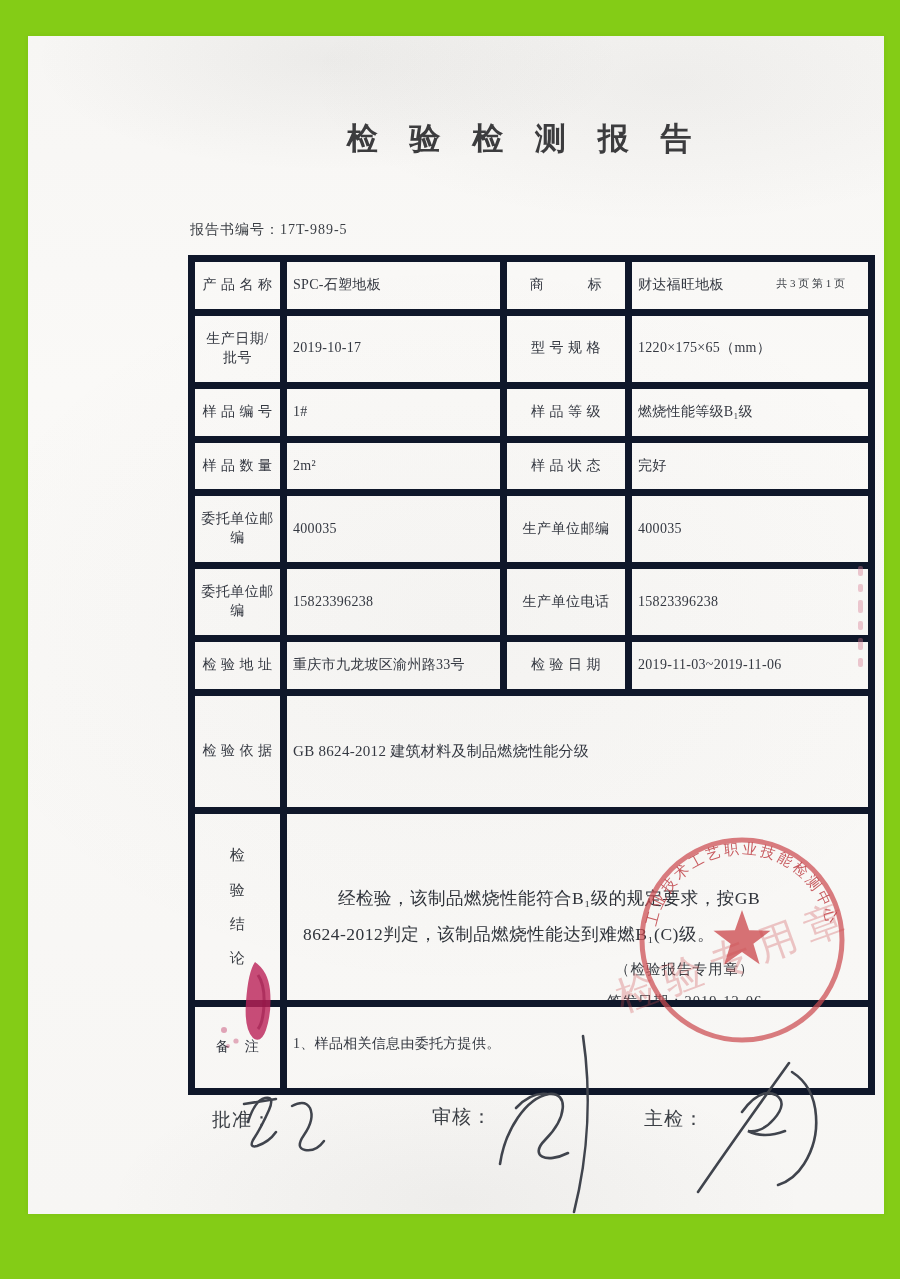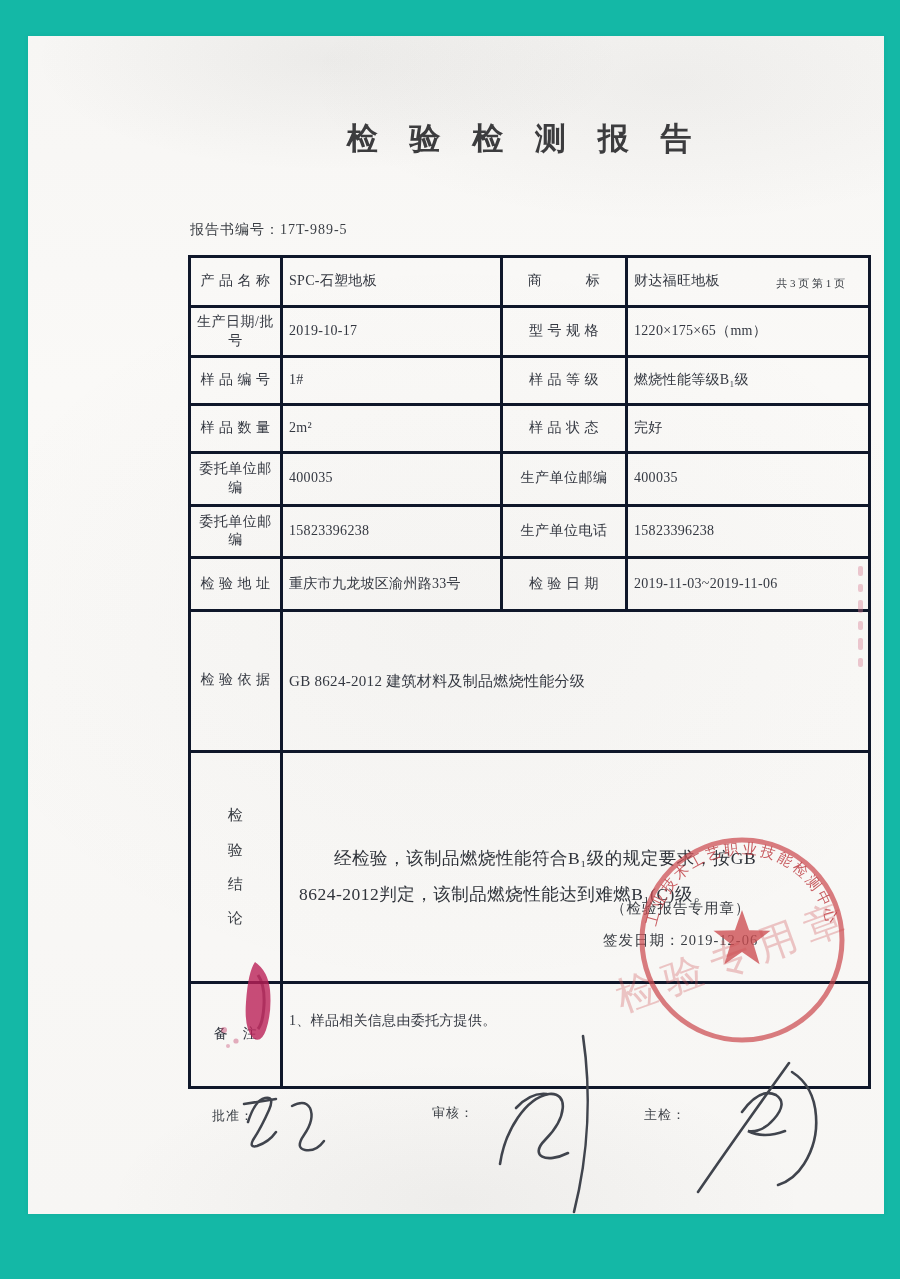--- a/index.html
+++ b/index.html
@@ -1,49 +1,49 @@
 <!DOCTYPE html>
 <html><head>
 <meta charset="utf-8">
 <style>
   html,body{margin:0;padding:0;background:#ffffff;}
-  .canvas{position:relative;width:900px;height:1279px;background:#14b8a6;overflow:hidden;
+  .canvas{position:relative;width:900px;height:1279px;background:#84cc16;overflow:hidden;
           font-family:"Liberation Serif","DejaVu Serif",serif;color:#363a41;}
   .paper{position:absolute;left:28px;top:36px;width:856px;height:1178px;
          background:
            radial-gradient(ellipse 420px 160px at 35% 2%, rgba(90,90,88,.07), transparent 70%),
            radial-gradient(ellipse 520px 200px at 75% 4%, rgba(90,90,88,.06), transparent 70%),
            radial-gradient(ellipse 700px 500px at 50% 50%, rgba(90,90,88,.03), transparent 75%),
            radial-gradient(ellipse 500px 200px at 50% 99%, rgba(90,90,88,.06), transparent 70%),
            linear-gradient(#f7f6f4,#faf9f7 30%,#f7f6f4);
          box-shadow:0 0 6px rgba(0,0,0,.05);}
   .title{position:absolute;left:330px;top:118px;width:390px;margin:0;text-align:center;
          font-size:31px;font-weight:bold;letter-spacing:12px;color:#3c3c3e;}
   .report-no{position:absolute;left:190px;top:221px;font-size:14px;letter-spacing:1px;color:#3a3e44;}
   .page-info{position:absolute;left:748px;top:236px;width:125px;font-size:11px;text-align:center;color:#3a3e44;margin-top:40px;}
   table.report{position:absolute;left:188px;top:255px;width:680px;height:834px;
          border-collapse:collapse;table-layout:fixed;font-size:14px;color:#343841;}
   table.report{border:2px solid #4e4d4b;}
-  table.report td{border:3px solid #0f172a;padding:0 6px;vertical-align:middle;
+  table.report td{border:7px solid #0f172a;padding:14px 6px;vertical-align:middle;
          overflow:hidden;line-height:1.35;}
   td.lab{text-align:center;letter-spacing:.5px;padding:2px 2px;}
   td.val{text-align:left;padding-left:8px;letter-spacing:.3px;}
   tr.r0{height:42px;} tr.r1{height:42px;} tr.r2{height:40px;} tr.r3{height:40px;}
   tr.r4{height:42px;} tr.r5{height:52px;} tr.r6{height:45px;} tr.r7{height:44px;}
   tr.r8{height:44px;} tr.r9{height:44px;} tr.rbasis{height:118px;} tr.rconc{height:193px;}
   tr.rnote{height:88px;}
   td.conc-label{vertical-align:middle;}
   .vchar{display:block;text-align:center;font-size:15px;margin:14px 0;color:#3a3e44;}
   td.conc-cell{position:relative;vertical-align:top;}
   .conc-text{margin:20px 18px 0 10px;width:502px;text-indent:2em;font-size:17.5px;
              line-height:2.05;color:#2f333a;letter-spacing:.5px;}
   .seal-note{position:absolute;left:328px;top:146px;font-size:14.5px;letter-spacing:1px;color:#383c42;}
   .issue-date{position:absolute;left:320px;top:178px;font-size:14.5px;letter-spacing:1px;color:#383c42;}
   .overlay{position:absolute;left:0;top:0;width:900px;height:1279px;pointer-events:none;}
-  .sig-label{position:absolute;font-size:13px;color:#3b3f45;letter-spacing:1px;}
+  .sig-label{position:absolute;font-size:19px;color:#3b3f45;letter-spacing:1px;}
   .sig-approve{left:212px;top:1107px;} .sig-review{left:432px;top:1104px;} .sig-check{left:644px;top:1106px;}
   .edge-marks{position:absolute;left:858px;top:566px;display:flex;flex-direction:column;gap:8px;}
   .edge-marks i{display:block;width:5px;background:#d58397;background:rgba(214,126,148,.4);border-radius:2px;}
   .edge-marks i:nth-child(1){height:10px;} .edge-marks i:nth-child(2){height:8px;}
   .edge-marks i:nth-child(3){height:13px;} .edge-marks i:nth-child(4){height:9px;}
   .edge-marks i:nth-child(5){height:12px;} .edge-marks i:nth-child(6){height:9px;}
 </style>
 </head>
 <body>
 

